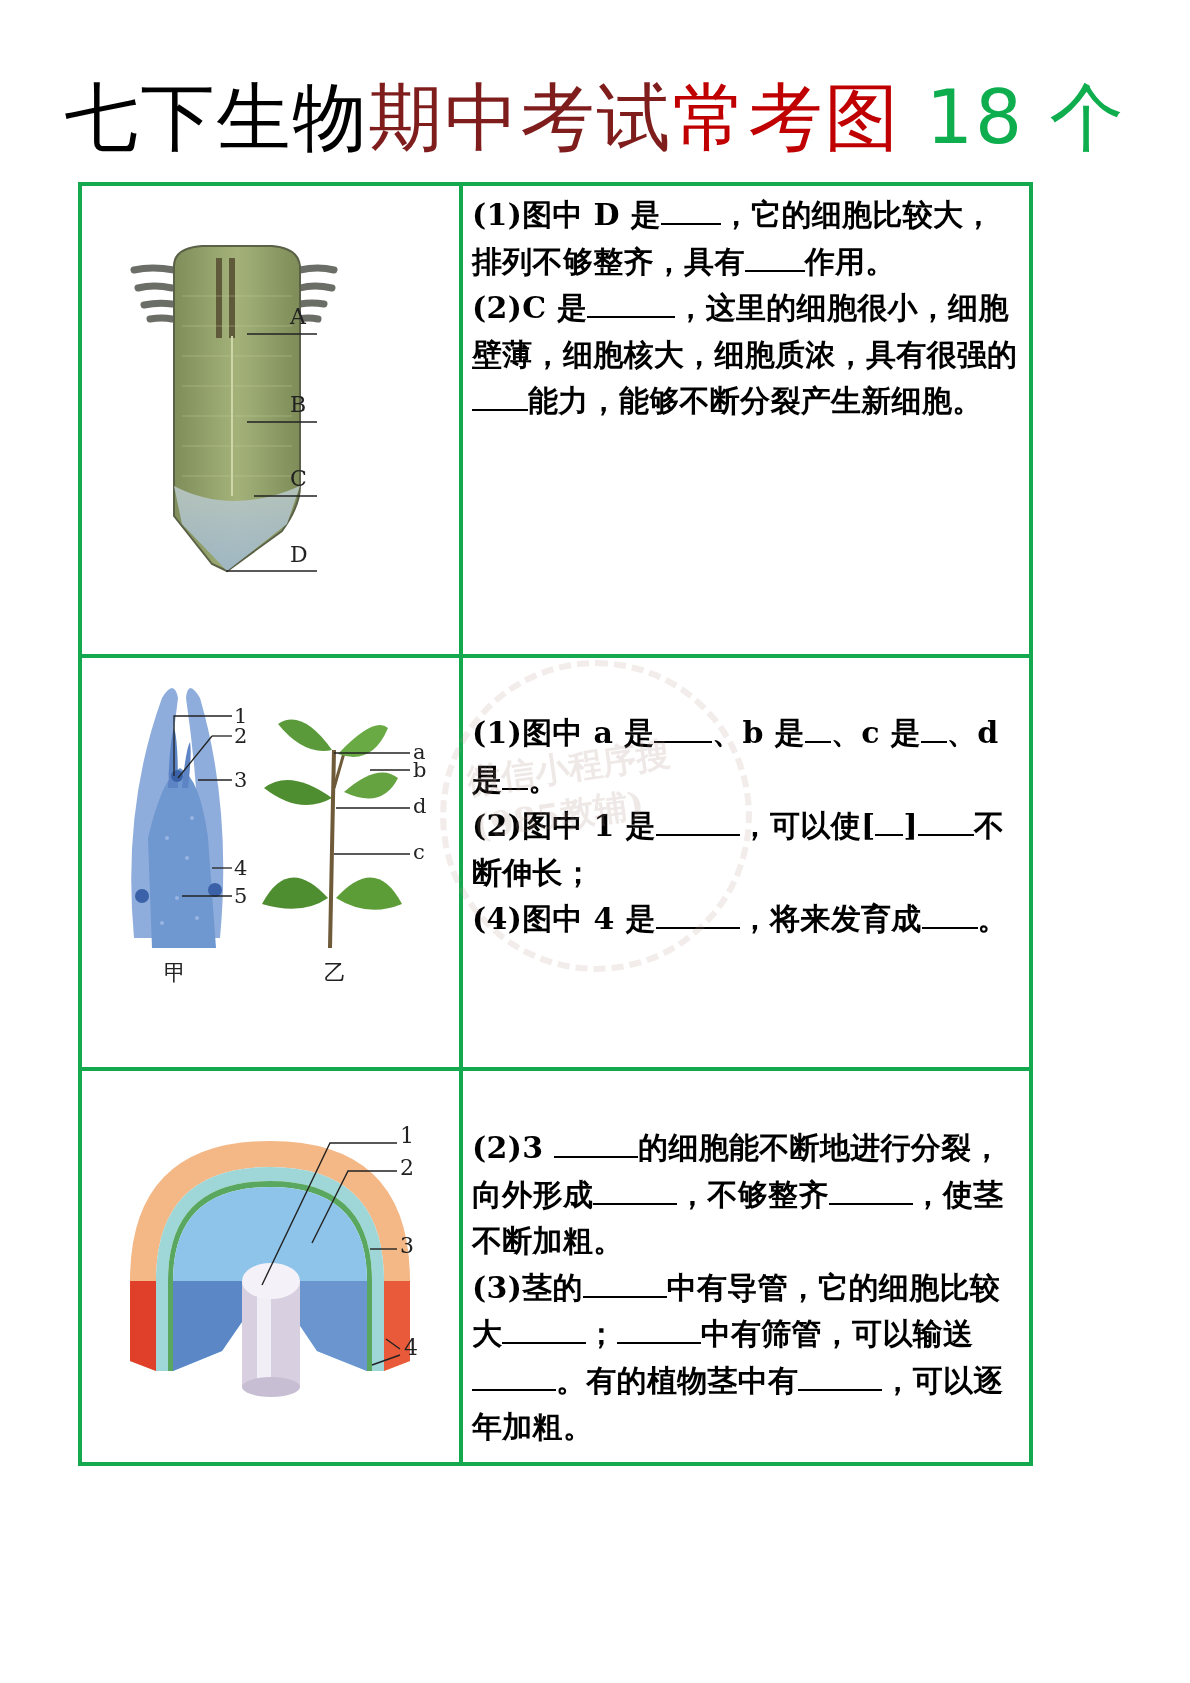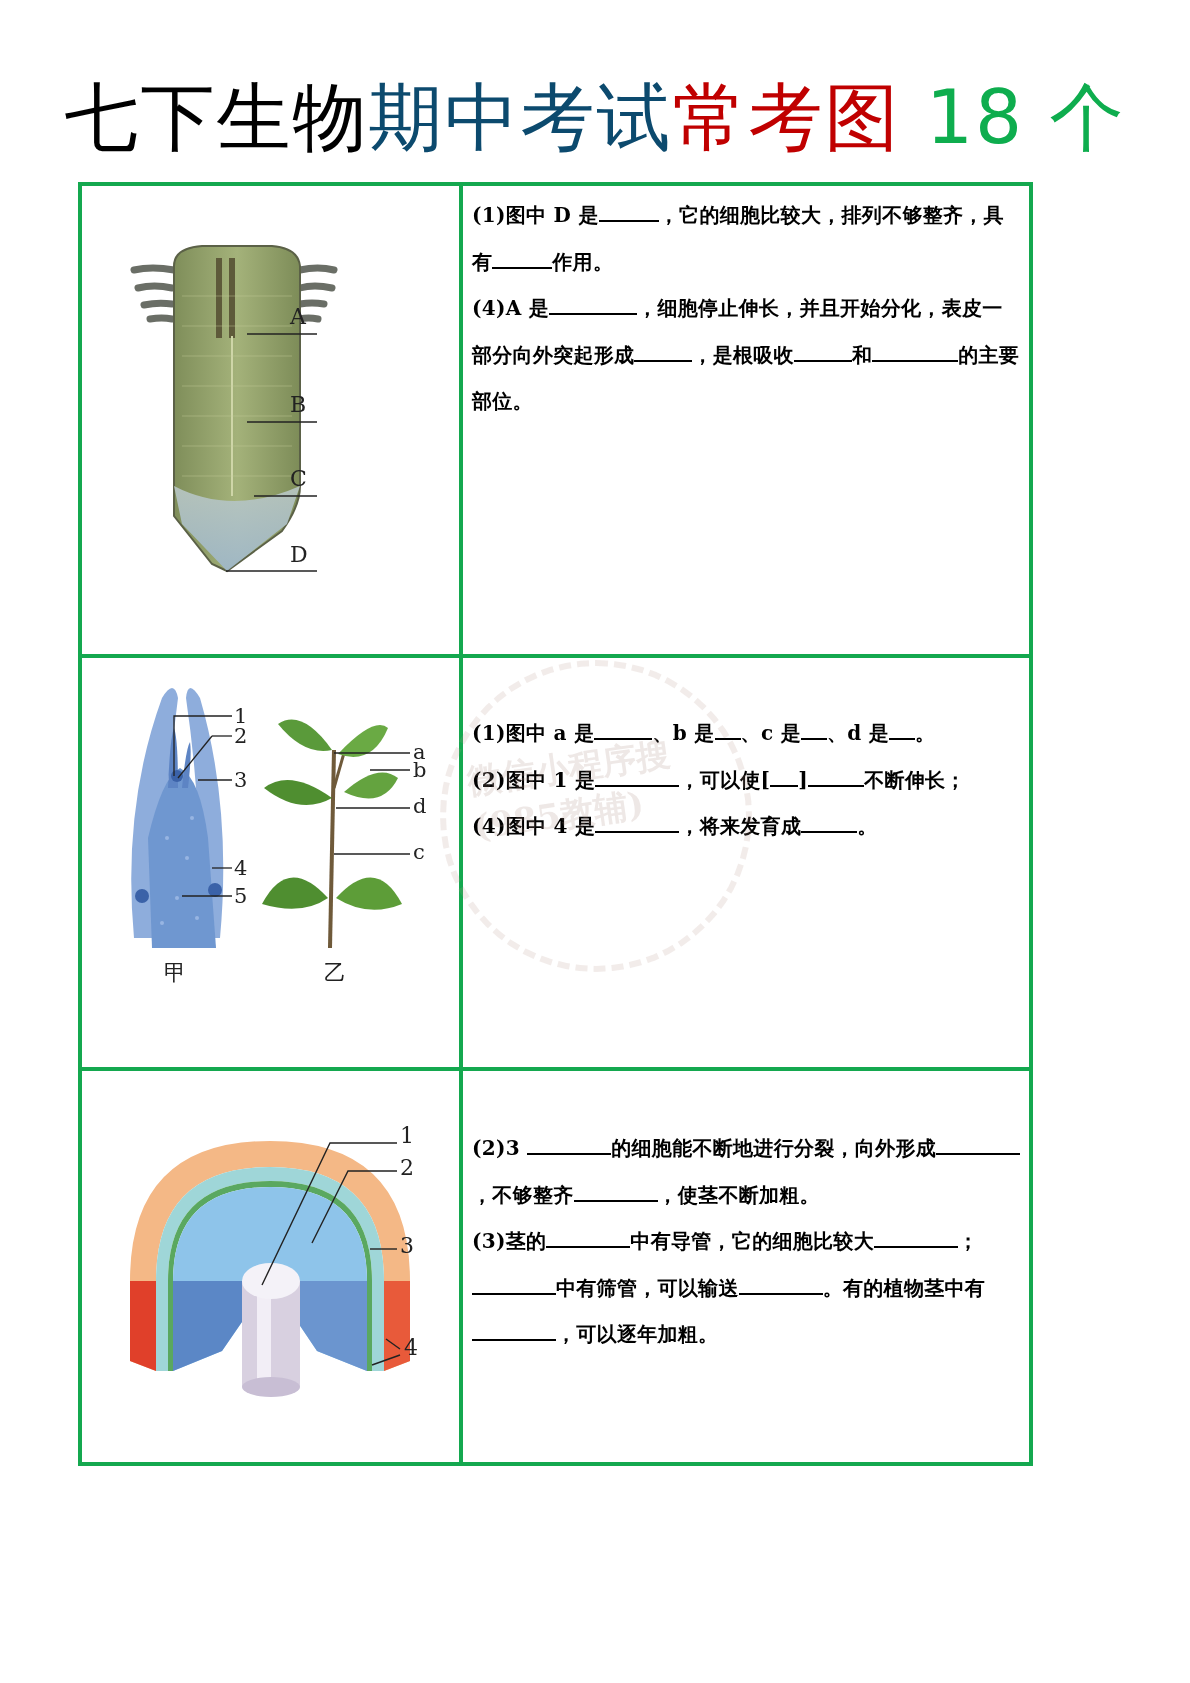--- a/index.html
+++ b/index.html
@@ -3,34 +3,34 @@
 <meta charset="utf-8">
 <style>
   html, body { margin: 0; padding: 0; background: #ffffff; }
   body { width: 1190px; height: 1683px; position: relative; overflow: hidden;
          font-family: "DejaVu Serif", "Liberation Serif", serif; }
   .title { position: absolute; top: 72px; left: 0; width: 1190px; text-align: center;
            font-family: "DejaVu Sans", "Liberation Sans", sans-serif; font-weight: 900;
            font-size: 74px; line-height: 90px; letter-spacing: 2px; white-space: nowrap; }
   .title span { font-weight: 400; }
   .t-black { color: #000000; }
-  .t-blue { color: #0c4a6e; }
+  .t-blue { color: #7f1d1d; }
   .t-red { color: #c00000; }
   .t-green { color: #0ead4e; }
 
   .table { position: absolute; left: 78px; top: 182px; width: 955px; height: 1284px;
            border: 4px solid #14a84f; box-sizing: border-box; }
   .row { position: absolute; left: 0; width: 100%; box-sizing: border-box; }
   .row.r1 { top: 0; height: 468px; }
   .row.r2 { top: 468px; height: 413px; border-top: 4px solid #14a84f; }
   .row.r3 { top: 881px; height: 395px; border-top: 4px solid #14a84f; }
   .cell-img { position: absolute; left: 0; top: 0; width: 377px; height: 100%; }
   .cell-text { position: absolute; left: 377px; top: 0; right: 0; height: 100%;
                border-left: 4px solid #14a84f; box-sizing: border-box; padding: 0 8px 0 9px; }
-  .q { font-size: 20px; font-weight: bold; line-height: 46.5px; color: #000; margin: 0; letter-spacing: 0.3px; }
+  .q { font-size: 30px; font-weight: bold; line-height: 46.5px; color: #000; margin: 0; letter-spacing: 0.3px; }
   .blank { display: inline-block; border-bottom: 2px solid #000; height: 1px; vertical-align: baseline; }
   .r1 .cell-text { padding-top: 6px; }
   .r2 .cell-text { padding-top: 52px; }
   .r3 .cell-text { padding-top: 54px; }
   .watermark { position: absolute; left: 440px; top: 660px; width: 300px; height: 300px; border-radius: 50%;
                border: 6px dashed rgba(180,150,140,0.18); pointer-events: none; }
   .watermark-text { position: absolute; left: 470px; top: 745px; font-size: 34px; color: rgba(170,140,130,0.2);
                     font-weight: bold; transform: rotate(-8deg); pointer-events: none; white-space: nowrap; }
   .label { position: absolute; font-family: "DejaVu Serif", "Liberation Serif", serif; font-size: 22px; color: #222; }
   .small-label { font-size: 21px; }
@@ -99,21 +99,21 @@
       <span class="label" style="left:208px; top:118px;">A</span>
       <span class="label" style="left:208px; top:206px;">B</span>
       <span class="label" style="left:208px; top:280px;">C</span>
       <span class="label" style="left:208px; top:356px;">D</span>
     </div>
     <div class="cell-text">
       <p class="q">
         <span>(1)图中 D 是</span><span class="blank" style="width:60px"></span><span>，它的细胞比较大，排列</span><span>不够整齐，具有</span><span class="blank" style="width:60px"></span><span>作用。</span>
       </p>
       <p class="q">
-        <span>(4)A 是</span><span class="blank" style="width:88px"></span><span>，细胞停止伸长，并且开始</span><span>分化，表皮一部分向外突起形成</span><span class="blank" style="width:58px"></span><span>，是根</span><span>吸收</span><span class="blank" style="width:58px"></span><span>和</span><span class="blank" style="width:86px"></span><span>的主要部位。</span>
+        <span>(2)C 是</span><span class="blank" style="width:88px"></span><span>，这里的细胞很小，细胞壁</span><span>薄，细胞核大，细胞质浓，具有很强的</span><span class="blank" style="width:56px"></span><span>能力，能够不断分裂产生新细胞。</span>
       </p>
     </div>
   </div>
 
   <div class="row r2">
     <div class="cell-img">
       <svg width="377" height="413" viewBox="0 0 377 413">
 
         <g>
           <path d="M52 280 Q40 150 80 40 Q92 20 96 40 Q82 150 72 280 Z" fill="#7a9fd6" opacity="0.85"></path>

